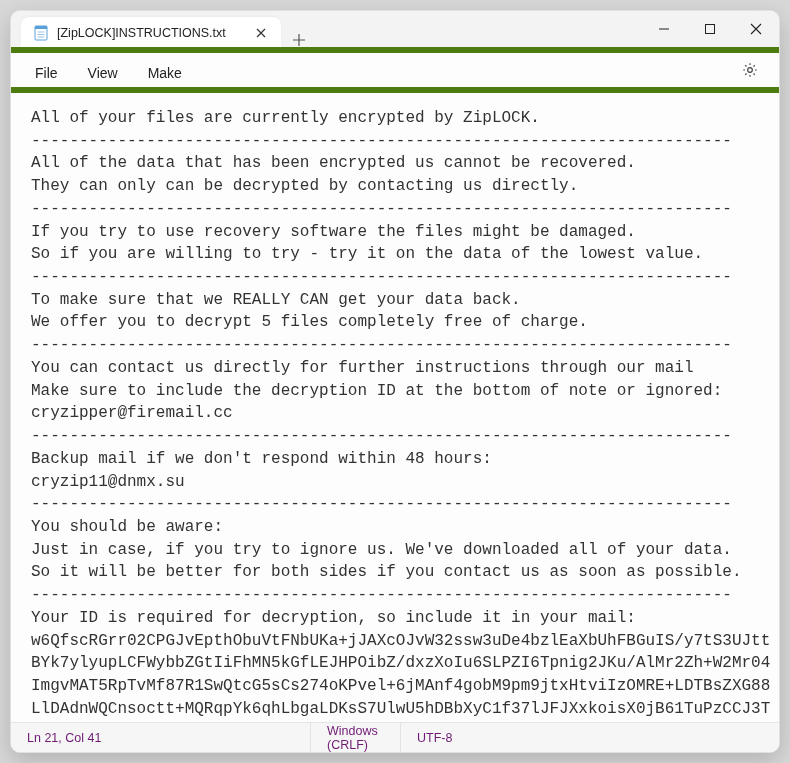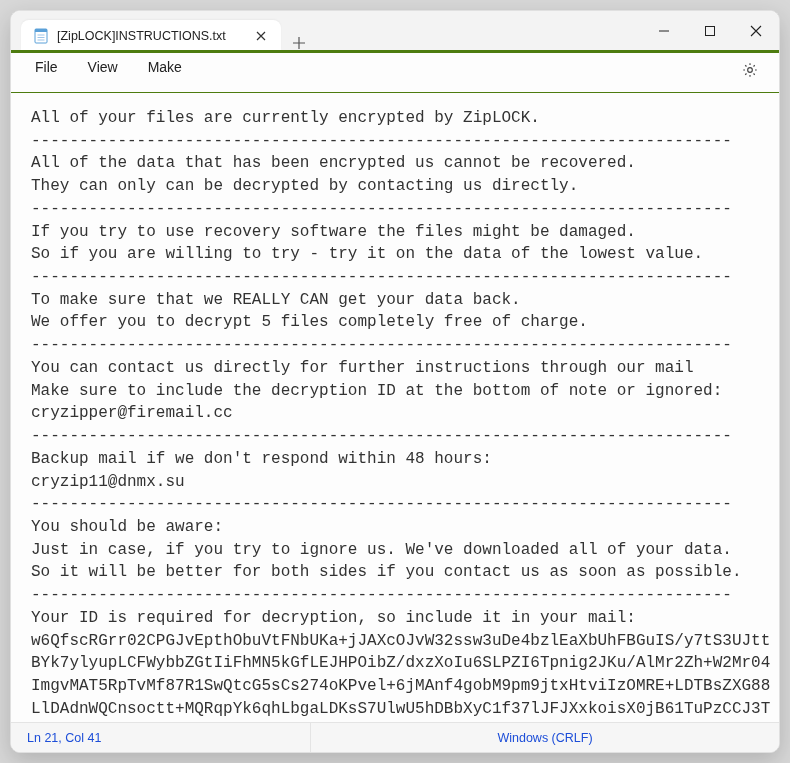--- a/index.html
+++ b/index.html
@@ -22,21 +22,21 @@
   display: flex;
   flex-direction: column;
   overflow: hidden;
   border: 1px solid #e0e0e0;
 }
 .titlebar {
   height: 42px;
   display: flex;
   align-items: stretch;
   background: #f3f3f3;
-  border-bottom: 3px solid #4d7c0f;
+  border-bottom: 6px solid #4d7c0f;
 }
 .tab-strip {
   display: flex;
   align-items: flex-end;
   padding-left: 10px;
   flex: 0 0 auto;
 }
 .tab {
   display: flex;
   align-items: center;
@@ -64,24 +64,24 @@
 }
 .spacer { flex:1; }
 .win-controls {
   display:flex; align-items:stretch;
 }
 .win-btn {
   width: 46px; display:flex; align-items:center; justify-content:center; color:#222;
 }
 .menubar {
   height: 40px;
-  display:flex; align-items:flex-start;
+  display:flex; align-items:flex-end;
   gap: 6px;
   padding: 0 12px;
-  border-bottom: 1px solid #4d7c0f;
+  border-bottom: 6px solid #4d7c0f;
   background:#fdfdfd;
 }
 .menu-item {
   padding: 6px 12px;
   font-size: 14px;
   border-radius:4px;
   color:#222;
 }
 .menubar .spacer { flex:1; }
 .gear {
@@ -103,21 +103,21 @@
 .content::after {
   
   content: "";
   position: absolute;
 }
 .statusbar {
   height: 30px;
   display:flex;
   align-items:stretch;
   font-size:12.5px;
-  color:#1d4ed8;
+  color:#701a75;
   background:#f6f6f6;
   border-top:1px solid #e4e4e4;
 }
 .status-cell {
   display:flex; align-items:center;
   padding: 0 16px;
   border-right:1px solid #e4e4e4;
 }
 .status-cell:first-child{ flex:0 0 300px; }
 .status-cell:nth-child(2){ flex:0 0 90px; justify-content:center;}
@@ -212,15 +212,16 @@
 Just in case, if you try to ignore us. We've downloaded all of your data.
 So it will be better for both sides if you contact us as soon as possible.
 -------------------------------------------------------------------------
 Your ID is required for decryption, so include it in your mail:
 w6QfscRGrr02CPGJvEpthObuVtFNbUKa+jJAXcOJvW32ssw3uDe4bzlEaXbUhFBGuIS/y7tS3UJttBYk7ylyupLCFWybbZGtIiFhMN5kGfLEJHPOibZ/dxzXoIu6SLPZI6Tpnig2JKu/AlMr2Zh+W2Mr04ImgvMAT5RpTvMf87R1SwQtcG5sCs274oKPvel+6jMAnf4gobM9pm9jtxHtviIzOMRE+LDTBsZXG88LlDAdnWQCnsoctt+MQRqpYk6qhLbgaLDKsS7UlwU5hDBbXyC1f37lJFJXxkoisX0jB61TuPzCCJ3T6GzK7+kBaKLpsSvefrUqVohItCc+6ioMVQ==
 -------------------------------------------------------------------------</div>
 
   <div class="statusbar">
     <div class="status-cell">Ln 21, Col 41</div>
     <div class="status-cell">Windows (CRLF)</div>
+    <div class="status-cell">UTF-8</div>
   </div>
 
 </div>
 
 </body></html>

